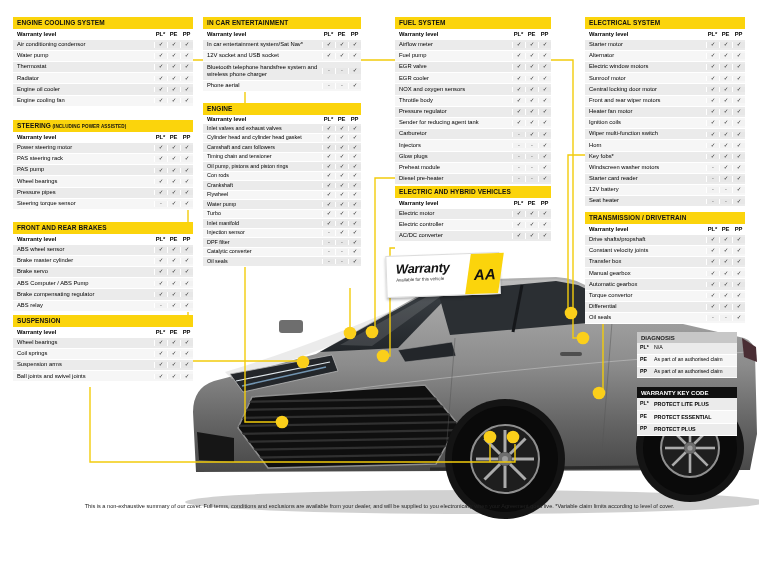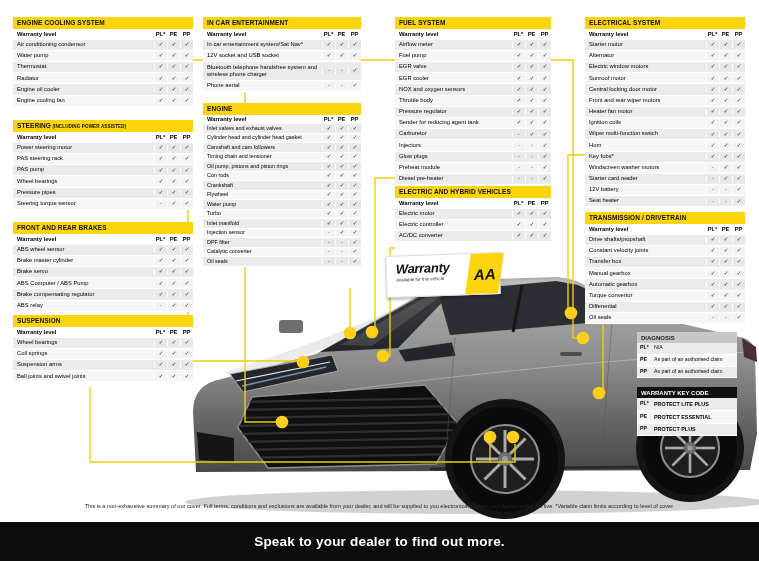--- a/index.html
+++ b/index.html
@@ -786,17 +786,14 @@
         <span class="kkey">PE</span>
         <span class="kval">PROTECT ESSENTIAL</span>
       </div>
       <div class="krow r0">
         <span class="kkey">PP</span>
         <span class="kval">PROTECT PLUS</span>
       </div>
     </div>
 
   <div class="disclaimer">This is a non-exhaustive summary of our cover. Full terms, conditions and exclusions are available from your dealer, and will be supplied to you electronically when your Agreement goes live. *Variable claim limits according to level of cover.</div>
-  <div class="footerbar">
-    <span class="footer-msg">Speak to your dealer to find out more.</span>
-  </div>
 
 </div>
 
 </body></html>

